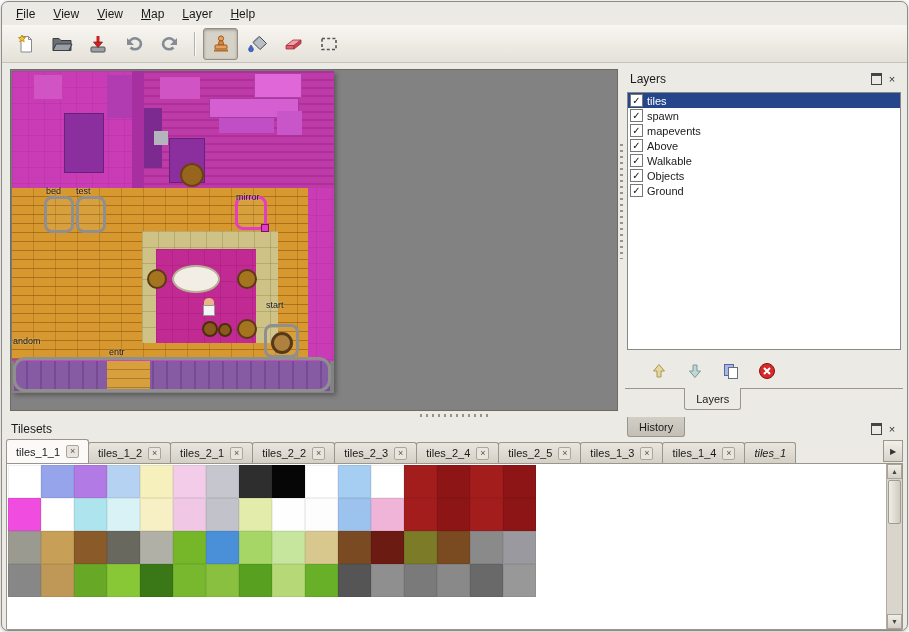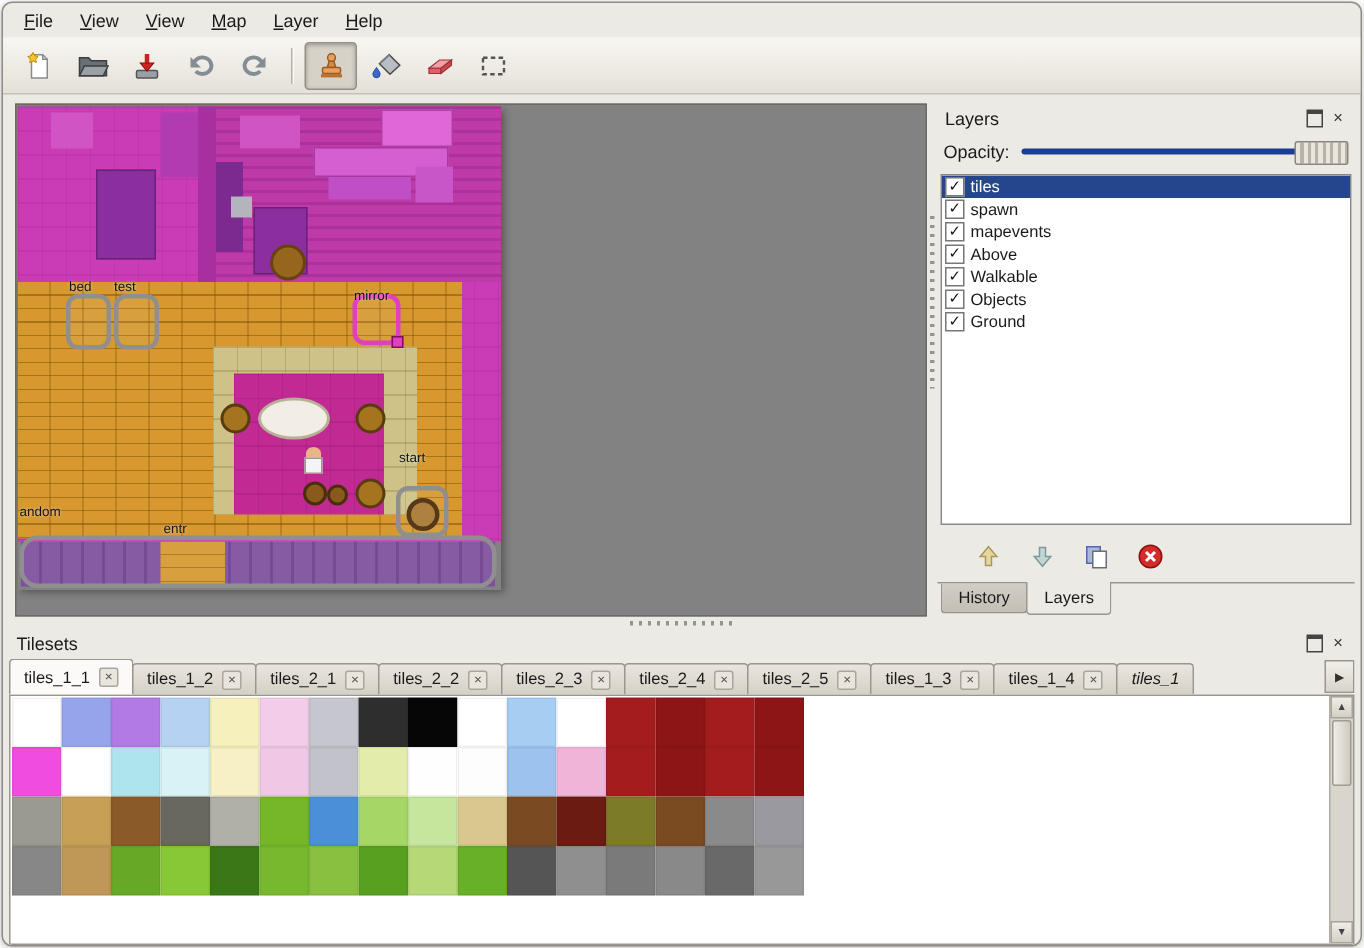--- a/index.html
+++ b/index.html
@@ -67,21 +67,21 @@
   .layer-row{height:15px;display:flex;align-items:center;padding-left:2px;gap:4px;}
   .layer-row.selected{background:#26468c;color:#fff;}
   .cb{width:11px;height:11px;flex:0 0 auto;background:#fff;border:1px solid #777;color:#111;
     display:flex;align-items:center;justify-content:center;font-size:10px;line-height:1;}
   .layer-btns{height:34px;flex:0 0 auto;display:flex;align-items:center;gap:12px;padding-left:22px;}
   .lbtn{width:24px;height:24px;display:flex;align-items:center;justify-content:center;}
   .dock-tabs{height:22px;flex:0 0 auto;display:flex;align-items:flex-start;padding-left:2px;
     border-top:1px solid #9a968e;}
   .dtab{height:18px;padding:1px 11px 0;font-size:11px;display:flex;align-items:center;
     border:1px solid #9a968e;border-top:none;border-radius:0 0 3px 3px;margin-right:-1px;
-    background:linear-gradient(#d2cec6,#c3bfb5);}
+    background:linear-gradient(#d2cec6,#c3bfb5);margin-top:28px;}
   .dtab.active{background:#eceae4;margin-top:-1px;height:20px;z-index:2;}
   
   .hsplit{height:8px;flex:0 0 auto;position:relative;}
   .hsplit .dots{position:absolute;left:calc(50% - 35px);top:3px;width:70px;height:3px;
     background:repeating-linear-gradient(90deg,#97938b 0 2px,transparent 2px 6px);}
   
   .dock-bottom{flex:1;display:flex;flex-direction:column;padding:0 4px;min-height:0;}
   .ts-tabs{height:24px;flex:0 0 auto;display:flex;align-items:flex-end;position:relative;padding-right:20px;overflow:hidden;}
   .ts-tab{height:20px;display:flex;align-items:center;gap:6px;padding:0 9px;font-size:11px;white-space:nowrap;
     border:1px solid #9a968e;border-bottom:none;border-radius:3px 3px 0 0;margin-right:-1px;
@@ -270,27 +270,20 @@
     <div class="dock-right">
       <div class="dock-title">
         <span>Layers</span>
         <span class="sp"></span>
         <span class="dock-btn">
             <span class="float-glyph"></span>
           </span>
         <span class="dock-btn">
             <span>×</span>
           </span>
-      </div>
-      <div class="opacity-row">
-        <span>Opacity:</span>
-        <span class="slider">
-          <span class="groove"></span>
-          <span class="shandle"></span>
-        </span>
       </div>
       <div class="layer-list">
         <div class="layer-row selected">
           <span class="cb">✓</span>
           <span>tiles</span>
         </div>
         <div class="layer-row">
           <span class="cb">✓</span>
           <span>spawn</span>
         </div>

